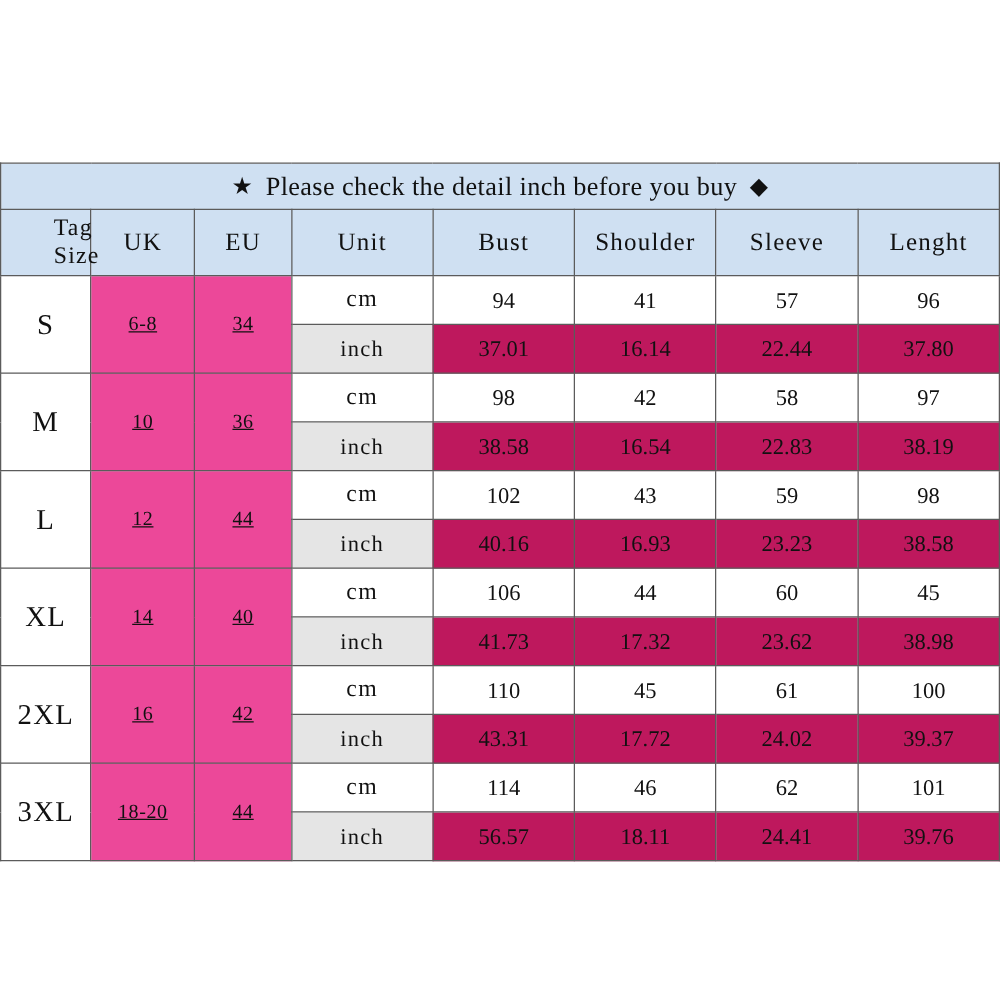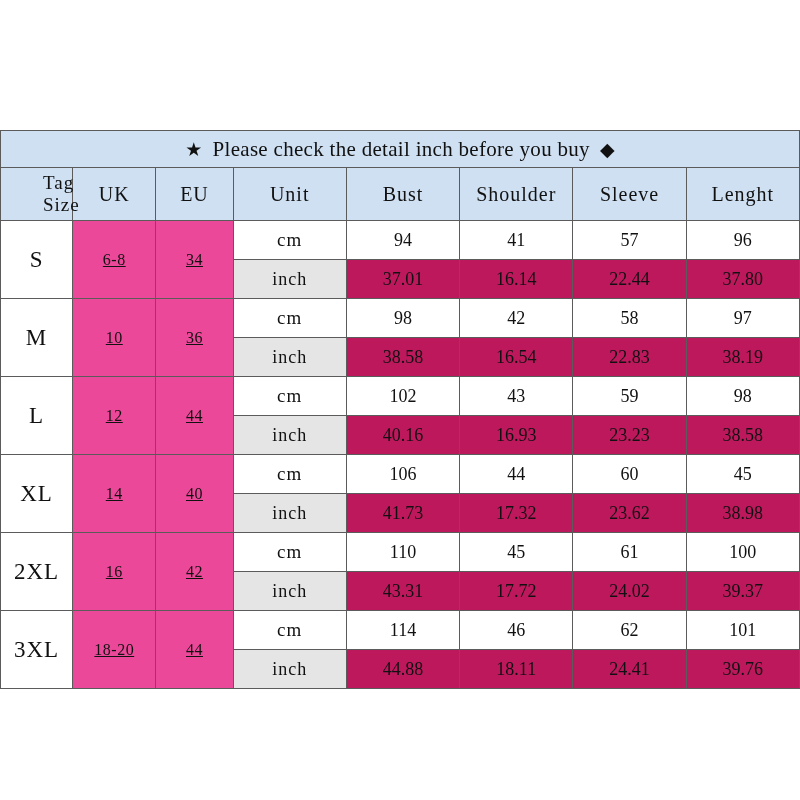--- a/index.html
+++ b/index.html
@@ -237,21 +237,21 @@
           <td class="uk-cell" rowspan="2">18-20</td>
           <td class="eu-cell" rowspan="2">44</td>
           <td class="unit-cm">cm</td>
           <td class="val-cm">114</td>
           <td class="val-cm">46</td>
           <td class="val-cm">62</td>
           <td class="val-cm">101</td>
         </tr>
         <tr>
           <td class="unit-inch">inch</td>
-          <td class="val-inch">44.88</td>
+          <td class="val-inch">56.57</td>
           <td class="val-inch">18.11</td>
           <td class="val-inch">24.41</td>
           <td class="val-inch">39.76</td>
         </tr>
       </tbody>
     </table>
   </div>
 </div>
 
 </body></html>

